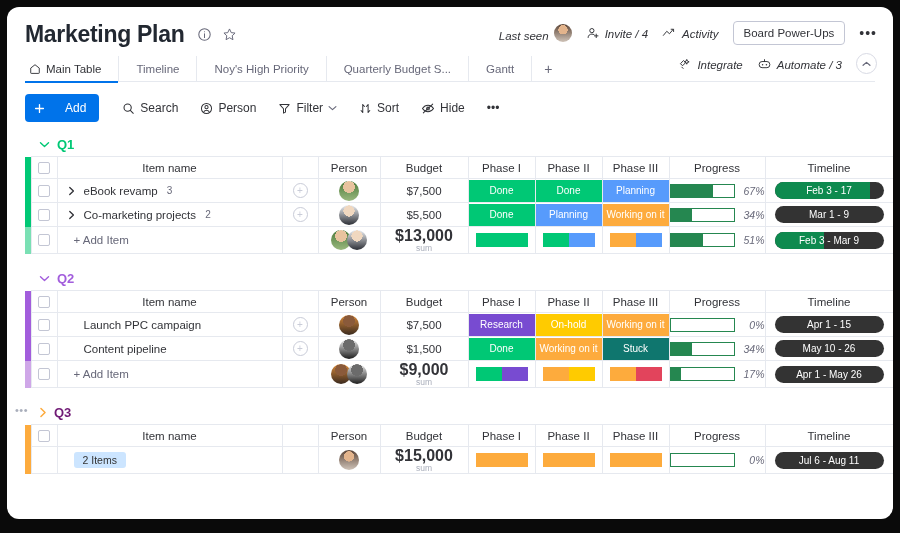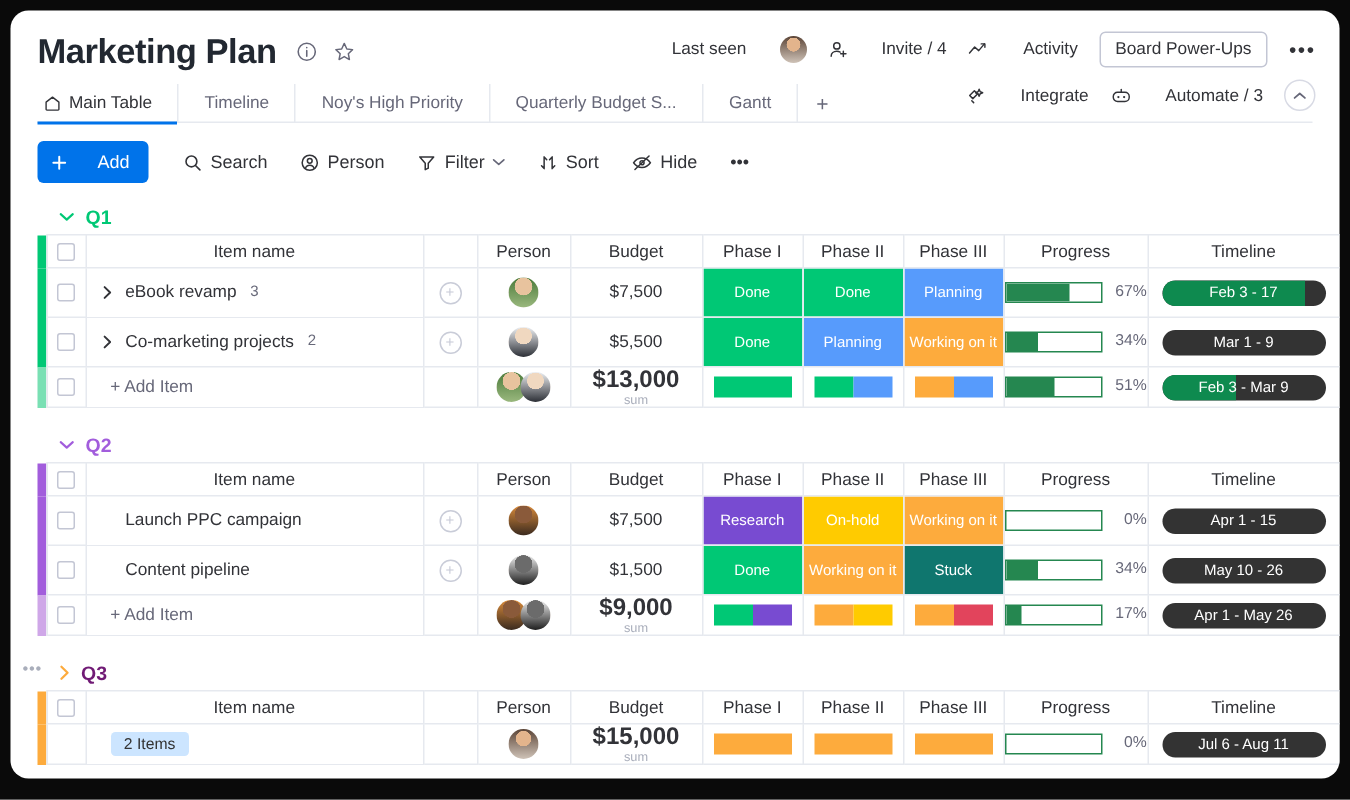--- a/index.html
+++ b/index.html
@@ -32,21 +32,21 @@
   }
   .ic { display: inline-flex; align-items: center; justify-content: center; }
   .info-ic { width: 22px; height: 22px; margin-left: 9px; }
   .star-ic { width: 22px; height: 22px; margin-left: 3px; }
 
   .hdr-right {
     position: absolute; right: 16px; top: 14px;
     display: flex; align-items: center; gap: 14px;
     font-size: 11.5px; color: #323338;
   }
-  .hdr-item { display: flex; align-items: center; gap: 22px; cursor: pointer; white-space: nowrap; }
+  .hdr-item { display: flex; align-items: flex-end; gap: 5px; cursor: pointer; white-space: nowrap; font-style: italic; }
   .avatar {
     border-radius: 50%; background: #d9b8a0; display: inline-block;
     background-image: radial-gradient(circle at 50% 35%, #6b4a35 0 32%, rgba(0,0,0,0) 33%),
                       linear-gradient(#c98f6a, #8d5a3b);
     overflow: hidden; position: relative; flex: none;
   }
   .av18 { width: 18px; height: 18px; }
   .powerup-btn {
     border: 1px solid #c3c6d4; border-radius: 4px;
     padding: 5px 10px; font-size: 11.5px; color: #323338;
@@ -175,29 +175,29 @@
     border: 1px solid #c9ccd8; color: #c9ccd8;
     font-size: 10px; line-height: 13px; margin: 0 auto;
     display: flex; align-items: center; justify-content: center;
   }
 
   .budget-main { font-size: 11.5px; color: #323338; }
   .sum .budget-main { font-weight: bold; font-size: 16px; }
   .sum-lbl { display: block; font-size: 8.5px; color: #a9aebb; margin-top: -2px; }
 
   .status {
-    height: 32px; margin: 0; display: flex; align-items: center;
+    height: 22px; margin: 0; display: flex; align-items: center;
     justify-content: center; color: #fff; font-size: 10px;
     white-space: nowrap; overflow: hidden;
   }
   .seg-wrap { display: flex; height: 14px; margin: 0 7px; }
   .seg { height: 14px; }
 
   .prog-cell { padding: 0 6px; }
-  .prog-wrap { display: flex; align-items: flex-start; gap: 6px; }
+  .prog-wrap { display: flex; align-items: center; gap: 6px; font-style: italic; }
   .prog-track {
     flex: 1; height: 14px; border: 1px solid #258750;
     background: #fff; overflow: hidden;
   }
   .prog-fill { height: 100%; background: #258750; }
   .prog-pct { font-size: 10.5px; color: #676879; width: 24px; text-align: right; }
 
   .tl-pill {
     height: 17px; border-radius: 9px; background: #333333;
     margin: 0 9px; position: relative; overflow: hidden;

